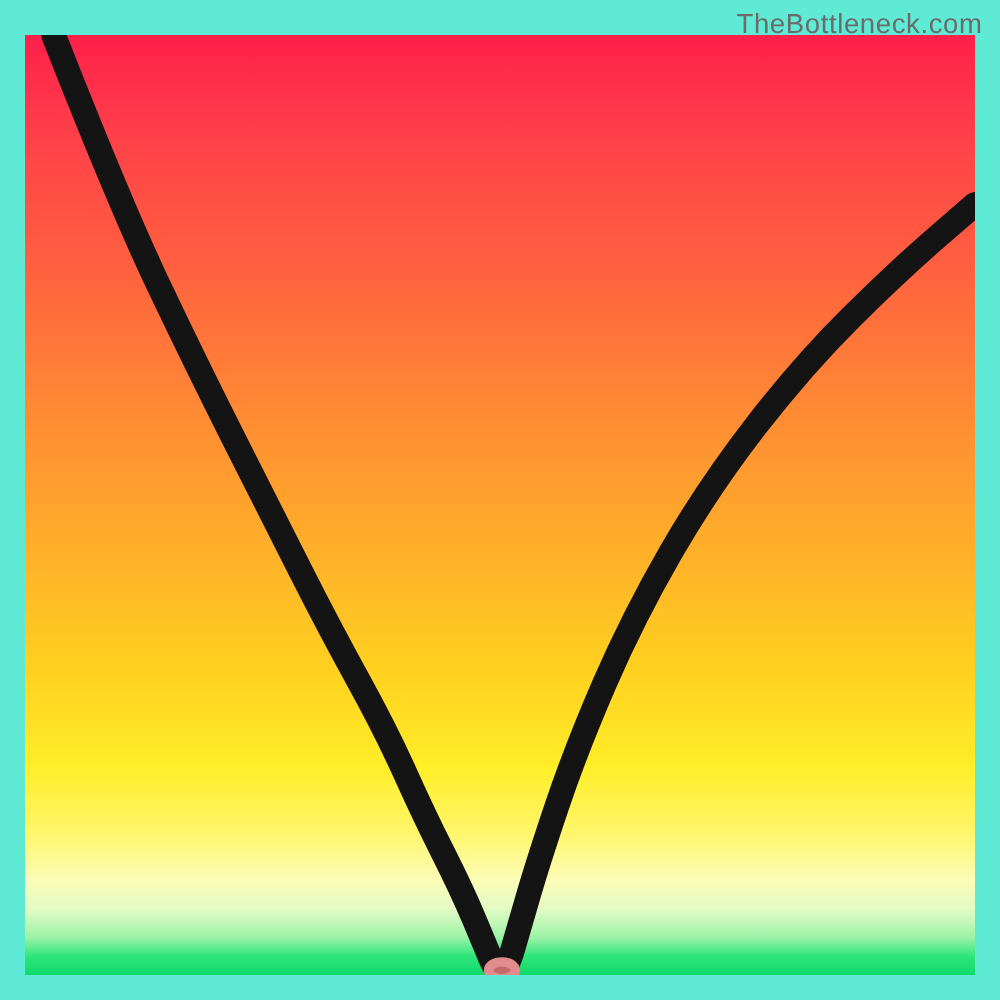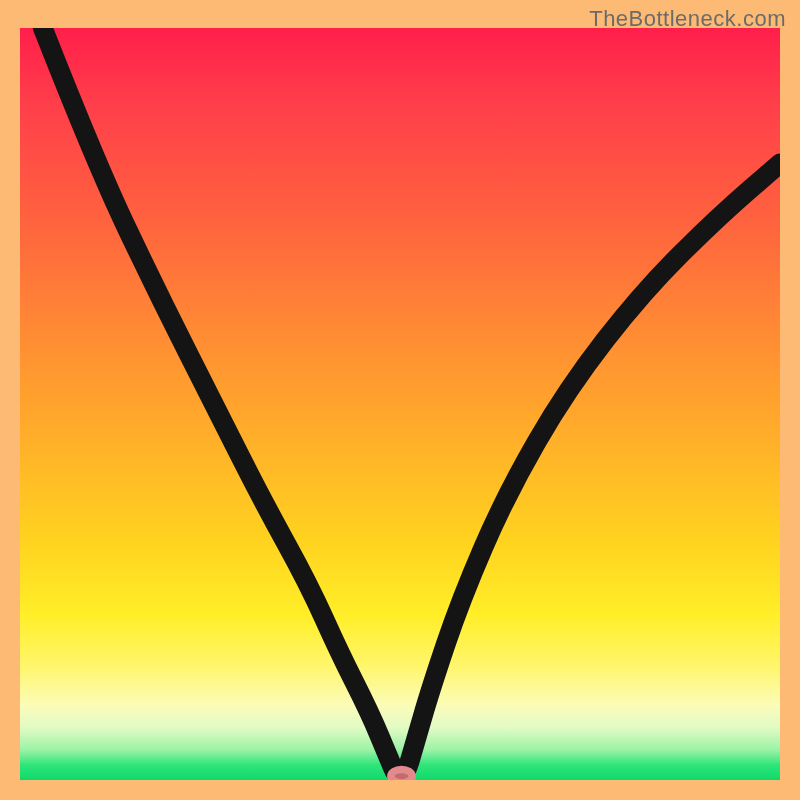--- a/index.html
+++ b/index.html
@@ -8,21 +8,21 @@
     width: 800px;
     height: 800px;
     background: #000;
     overflow: hidden;
     font-family: Arial, Helvetica, sans-serif;
   }
   .frame {
     position: relative;
     width: 800px;
     height: 800px;
-    background: #fdba74;
+    background: #5eead4;
   }
   .watermark {
     position: absolute;
     top: 6px;
     right: 14px;
     color: #6b6b6b;
     font-size: 22px;
     font-weight: 500;
     letter-spacing: 0.5px;
     z-index: 5;

